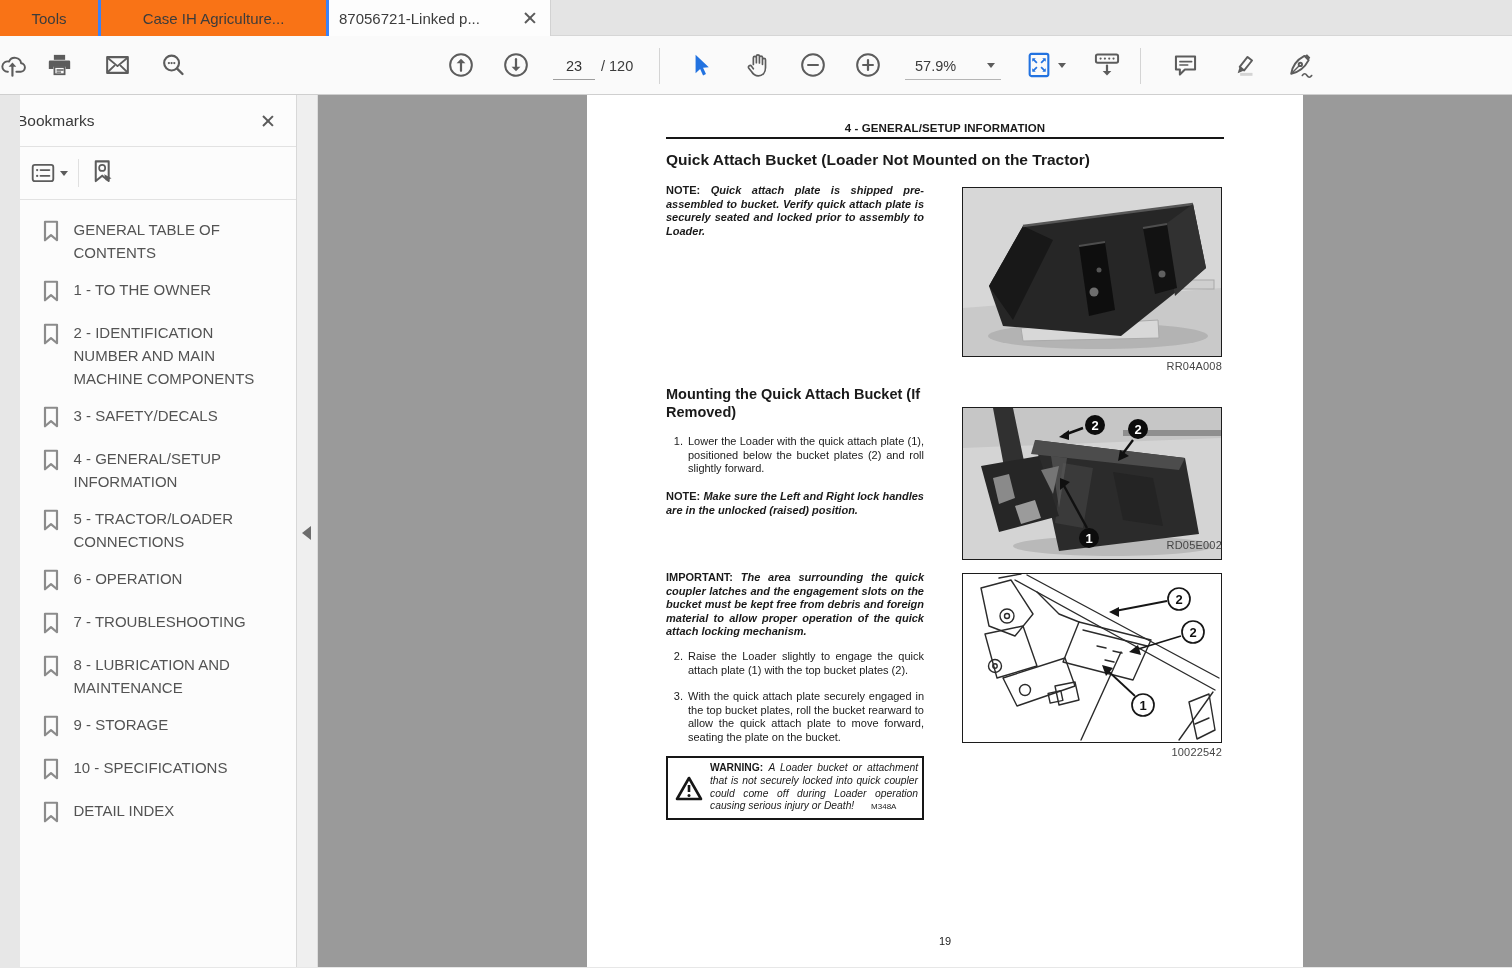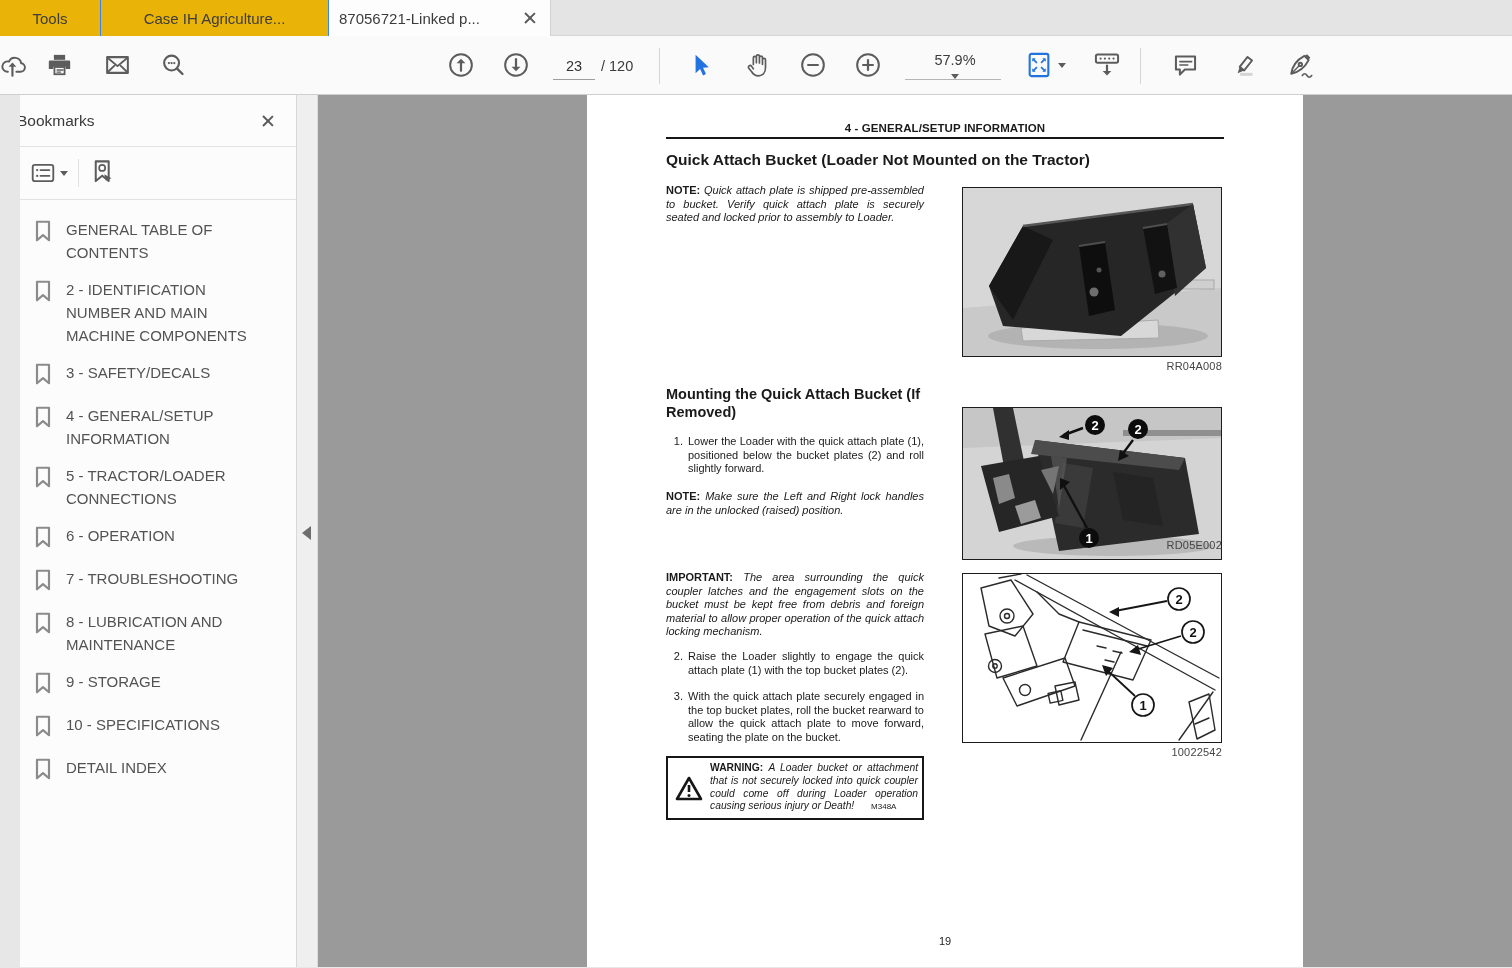--- a/index.html
+++ b/index.html
@@ -1,69 +1,69 @@
 <!DOCTYPE html>
 <html><head>
 <meta charset="utf-8">
 <style>
   * { margin:0; padding:0; box-sizing:border-box; }
   html,body { width:1512px; height:968px; overflow:hidden; font-family:"Liberation Sans", sans-serif; background:#e7e7e7; }
 
   
   .tabbar { position:relative; width:100%; height:36px; background:#e4e4e4; border-bottom:1px solid #d6d6d6; display:flex; }
-  .tab { height:36px; display:flex; align-items:center; justify-content:center; font-size:15px; color:#3c3c3c; background:#eab308; border-right:1px solid #3b82f6; cursor:default; }
+  .tab { height:36px; display:flex; align-items:center; justify-content:center; font-size:15px; color:#3c3c3c; background:#f97316; border-right:3px solid #3b82f6; cursor:default; }
   .tab.tools { width:101px; }
   .tab.doc1 { width:228px; }
   .tab.active { width:222px; background:#fdfdfd; border-right:1px solid #d2d2d2; justify-content:space-between; padding:0 14px 0 10px; }
   .tab.active .tab-label { white-space:nowrap; overflow:hidden; }
   .tabbar .rest { flex:1; background:#e4e4e4; }
   .xicon { width:12px; height:12px; position:relative; display:inline-block; margin-left:10px; flex:0 0 auto; }
   .xicon::before, .xicon::after { content:""; position:absolute; left:5px; top:-1px; width:1.8px; height:14px; background:#5a5a5a; }
   .xicon::before { transform:rotate(45deg); }
   .xicon::after { transform:rotate(-45deg); }
 
   
   .toolbar { position:relative; width:100%; height:59px; background:#fafafa; border-bottom:1px solid #cfcfcf; }
   .tbtn { position:absolute; top:50%; transform:translateY(-50%); display:flex; align-items:center; justify-content:center; }
   .vsep { position:absolute; top:12px; width:1px; height:36px; background:#d4d4d4; }
   .ic { stroke:#5c5c5c; fill:none; stroke-width:1.7; stroke-linecap:round; stroke-linejoin:round; }
   .icf { fill:#5c5c5c; stroke:none; }
   .pg-input { position:absolute; left:553px; top:16px; width:42px; height:28px; border:none; border-bottom:1.5px solid #9e9e9e; background:transparent; text-align:center; font-size:14.5px; color:#333; font-family:"Liberation Sans",sans-serif; }
   .pg-total { position:absolute; left:601px; top:0; height:59px; display:flex; align-items:center; font-size:14.5px; color:#3c3c3c; }
-  .zoomlvl { position:absolute; left:905px; top:16px; width:96px; height:28px; border-bottom:1.5px solid #b5b5b5; display:flex; align-items:center; justify-content:space-between; padding:0 6px 0 10px; font-size:14.5px; color:#3c3c3c; cursor:default;flex-direction:column; }
+  .zoomlvl { position:absolute; left:905px; top:16px; width:96px; height:28px; border-bottom:1.5px solid #b5b5b5; display:flex; align-items:center; justify-content:space-between; padding:0 6px 0 10px; font-size:14.5px; color:#3c3c3c; cursor:default; }
   .caret { width:0; height:0; border-left:4.5px solid transparent; border-right:4.5px solid transparent; border-top:5.5px solid #5c5c5c; display:inline-block; }
 
   
   .main { position:relative; width:100%; height:872px; display:flex;margin-left:20px; }
 
   
   .bm-panel { width:277px; height:100%; background:#fcfcfc; border-right:1px solid #d8d8d8; flex:0 0 auto; overflow:hidden; }
   .bm-header { height:52px; display:flex; align-items:center; justify-content:space-between; padding:0 22px 0 0; border-bottom:1px solid #e2e2e2; }
   .bm-title { font-size:15.5px; color:#3a3a3a; margin-left:-3px; white-space:nowrap; }
   .bm-tools { height:53px; display:flex; align-items:center; gap:10px; padding-left:10px; border-bottom:1px solid #e2e2e2; }
   .bm-tools .vline { width:1px; height:28px; background:#e0e0e0; }
-  .bm-list { list-style:none; padding:18px 10px 0 12px; display:flex; flex-direction:column; gap:14px; }
+  .bm-list { list-style:none; padding:18px 10px 0 12px; display:flex; flex-direction:column; gap:14px;align-items:center; }
   .bm-item { display:flex; gap:10px; cursor:pointer; }
   .bm-item .glyph { flex:0 0 24px; padding-top:1px; }
   .bm-item .lbl { font-size:15px; line-height:23px; color:#535353; width:205px; }
 
   
   .strip { width:21px; height:100%; background:#efefef; border-right:1px solid #dcdcdc; flex:0 0 auto; position:relative; }
   .strip .tri { position:absolute; left:5px; top:431px; width:0; height:0; border-top:7px solid transparent; border-bottom:7px solid transparent; border-right:9px solid #6d6d6d; }
 
   
   .docarea { flex:1; height:100%; background:#9a9a9a; position:relative; overflow:hidden; }
 
   
   .pdfpage { position:absolute; left:269px; top:0; width:716px; height:873px; background:#ffffff; color:#1a1a1a; }
   .pg-header { position:absolute; top:27px; left:0; width:100%; text-align:center; font-size:11.5px; font-weight:bold; letter-spacing:.1px; }
   .pg-rule { position:absolute; left:79px; top:42px; width:558px; height:2px; background:#161616; }
   .pg-title { position:absolute; left:79px; top:56px; width:560px; font-size:15.5px; font-weight:bold; }
   .blk { position:absolute; left:79px; width:258px; font-size:11px; line-height:13.6px; text-align:justify; }
-  .blk i { font-family:"Liberation Sans",sans-serif; }
+  .blk i { font-family:"Liberation Sans",sans-serif;font-weight:bold; }
   .h2 { position:absolute; left:79px; width:270px; font-size:14.5px; line-height:17.5px; font-weight:bold; text-align:left; }
   .step { position:absolute; left:84px; width:253px; display:flex; gap:5px; font-size:11px; line-height:13.6px; }
   .step .num { flex:0 0 12px; text-align:right; }
   .step .stxt { flex:1; text-align:justify; }
   .warnbox { position:absolute; left:79px; top:661px; width:258px; height:64px; border:2px solid #161616; display:flex; align-items:center; gap:7px; padding:4px 4px 4px 7px; }
   .warnbox .wtxt { font-size:10.3px; line-height:12.9px; text-align:justify; position:relative; flex:1; }
   .warnbox .wcode { font-style:normal; font-size:8px; margin-left:14px; }
   .fig { position:absolute; left:375px; width:260px; border:1px solid #1c1c1c; overflow:hidden; background:#d2d2d2; }
   .figcap { position:absolute; width:260px; left:375px; text-align:right; font-size:11px; color:#454545; letter-spacing:.2px; }
   .pagenum { position:absolute; top:840px; left:0; width:100%; text-align:center; font-size:11px; color:#222; }
@@ -257,20 +257,28 @@
 
         <li class="bm-item">
           <span class="glyph">
             <svg width="22" height="24" viewBox="0 0 20 22">
               <path d="M4.5,2.5 h11 v17 l-5.5,-4.7 l-5.5,4.7 Z" fill="none" stroke="#8b8b8b" stroke-width="2" stroke-linejoin="round"></path>
             </svg>
           </span>
           <span class="lbl">GENERAL TABLE OF CONTENTS</span>
         </li>
 
+        <li class="bm-item">
+          <span class="glyph">
+            <svg width="22" height="24" viewBox="0 0 20 22">
+              <path d="M4.5,2.5 h11 v17 l-5.5,-4.7 l-5.5,4.7 Z" fill="none" stroke="#8b8b8b" stroke-width="2" stroke-linejoin="round"></path>
+            </svg>
+          </span>
+          <span class="lbl">1 - TO THE OWNER</span>
+        </li>
 
         <li class="bm-item">
           <span class="glyph">
             <svg width="22" height="24" viewBox="0 0 20 22">
               <path d="M4.5,2.5 h11 v17 l-5.5,-4.7 l-5.5,4.7 Z" fill="none" stroke="#8b8b8b" stroke-width="2" stroke-linejoin="round"></path>
             </svg>
           </span>
           <span class="lbl">2 - IDENTIFICATION NUMBER AND MAIN MACHINE COMPONENTS</span>
         </li>
 

